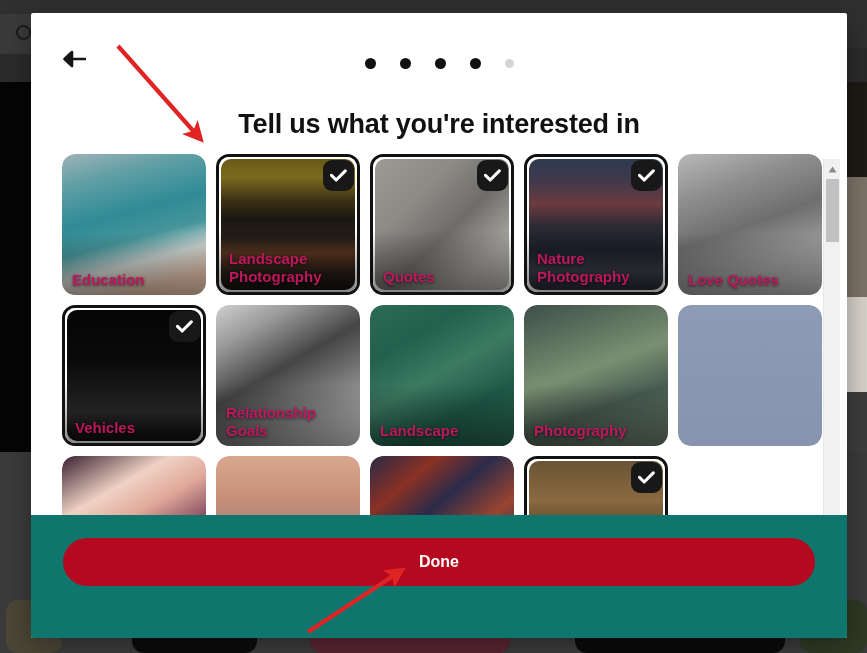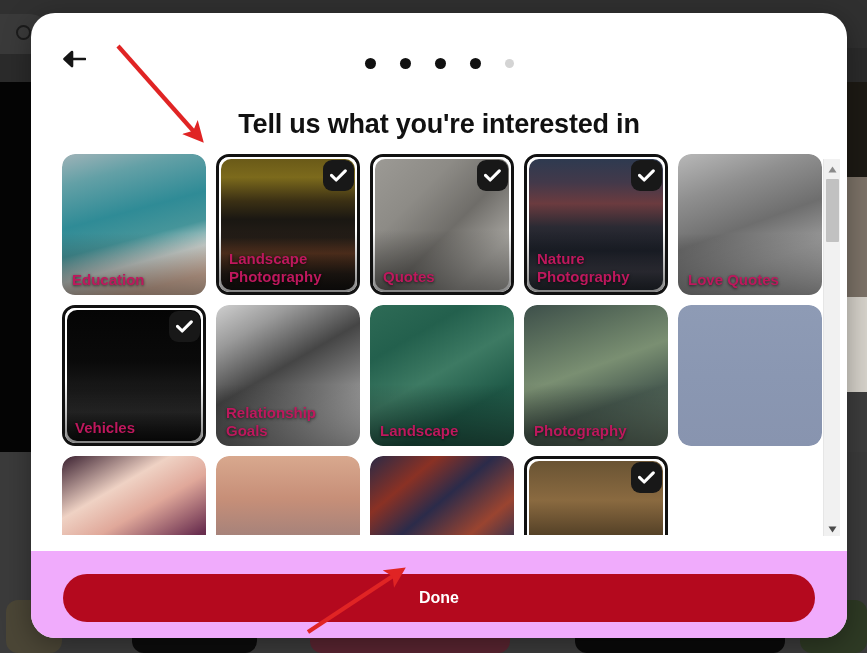--- a/index.html
+++ b/index.html
@@ -83,21 +83,21 @@
   .bg-tile.t3 { left: 310px; top: 614px; width: 200px; height: 39px; background: #5a2531; }
   .bg-tile.t4 { left: 575px; top: 612px; width: 210px; height: 41px; background: #0a0a0a; }
   .bg-tile.t5 { left: 800px; top: 600px; width: 67px;  height: 53px; background: #2e3a24; }
 
   
   #modal {
     position: absolute;
     left: 31px; top: 13px;
     width: 816px; height: 625px;
     background: #ffffff;
-    border-radius: 24px;
+    border-radius: 2px;
     overflow: hidden;
     box-shadow: 0 6px 28px rgba(0,0,0,0.35);
   }
 
   
   #modal-header {
     position: relative;
     height: 88px;
   }
   #back-button {
@@ -219,22 +219,22 @@
     width: 13px; height: 63px;
     background: #c1c1c1;
     border-radius: 1px;
     cursor: pointer;
   }
 
   
   #modal-footer {
     position: absolute;
     left: 0; bottom: 0;
-    width: 816px; height: 87px;
-    background: #f0abfc;
+    width: 816px; height: 123px;
+    background: #0f766e;
   }
   #done-button {
     position: absolute;
     left: 32px; top: 23px;
     width: 752px; height: 48px;
     background: #b4091e;
     color: #ffffff;
     border: none;
     border-radius: 24px;
     font-family: "Liberation Sans", sans-serif;

